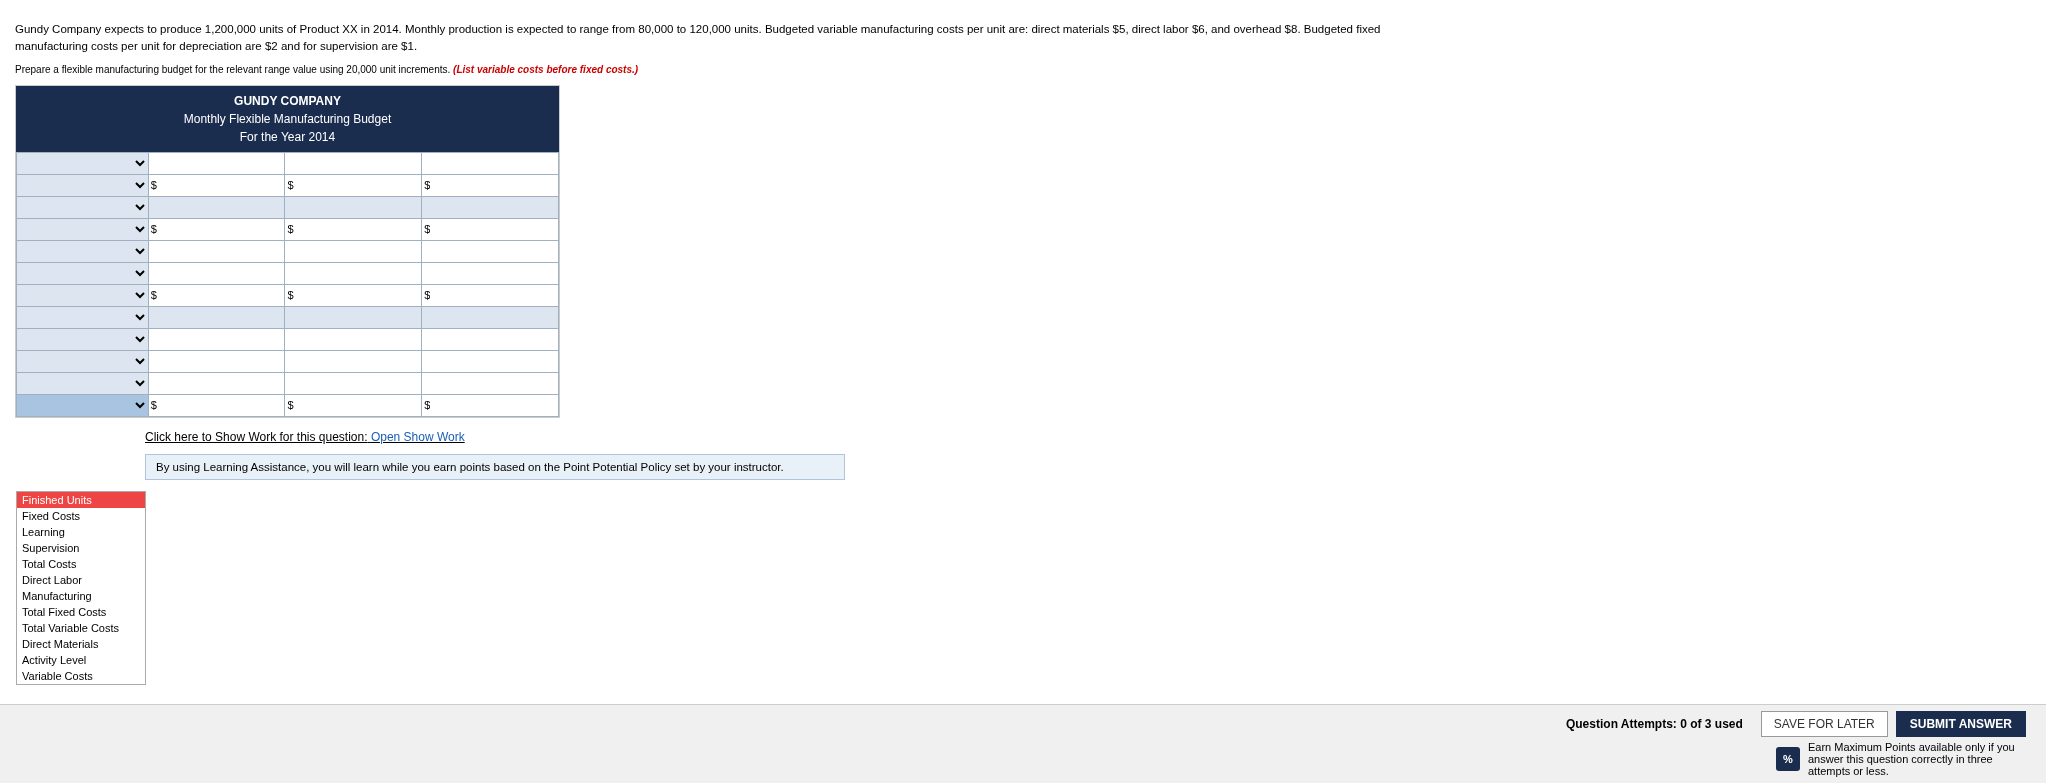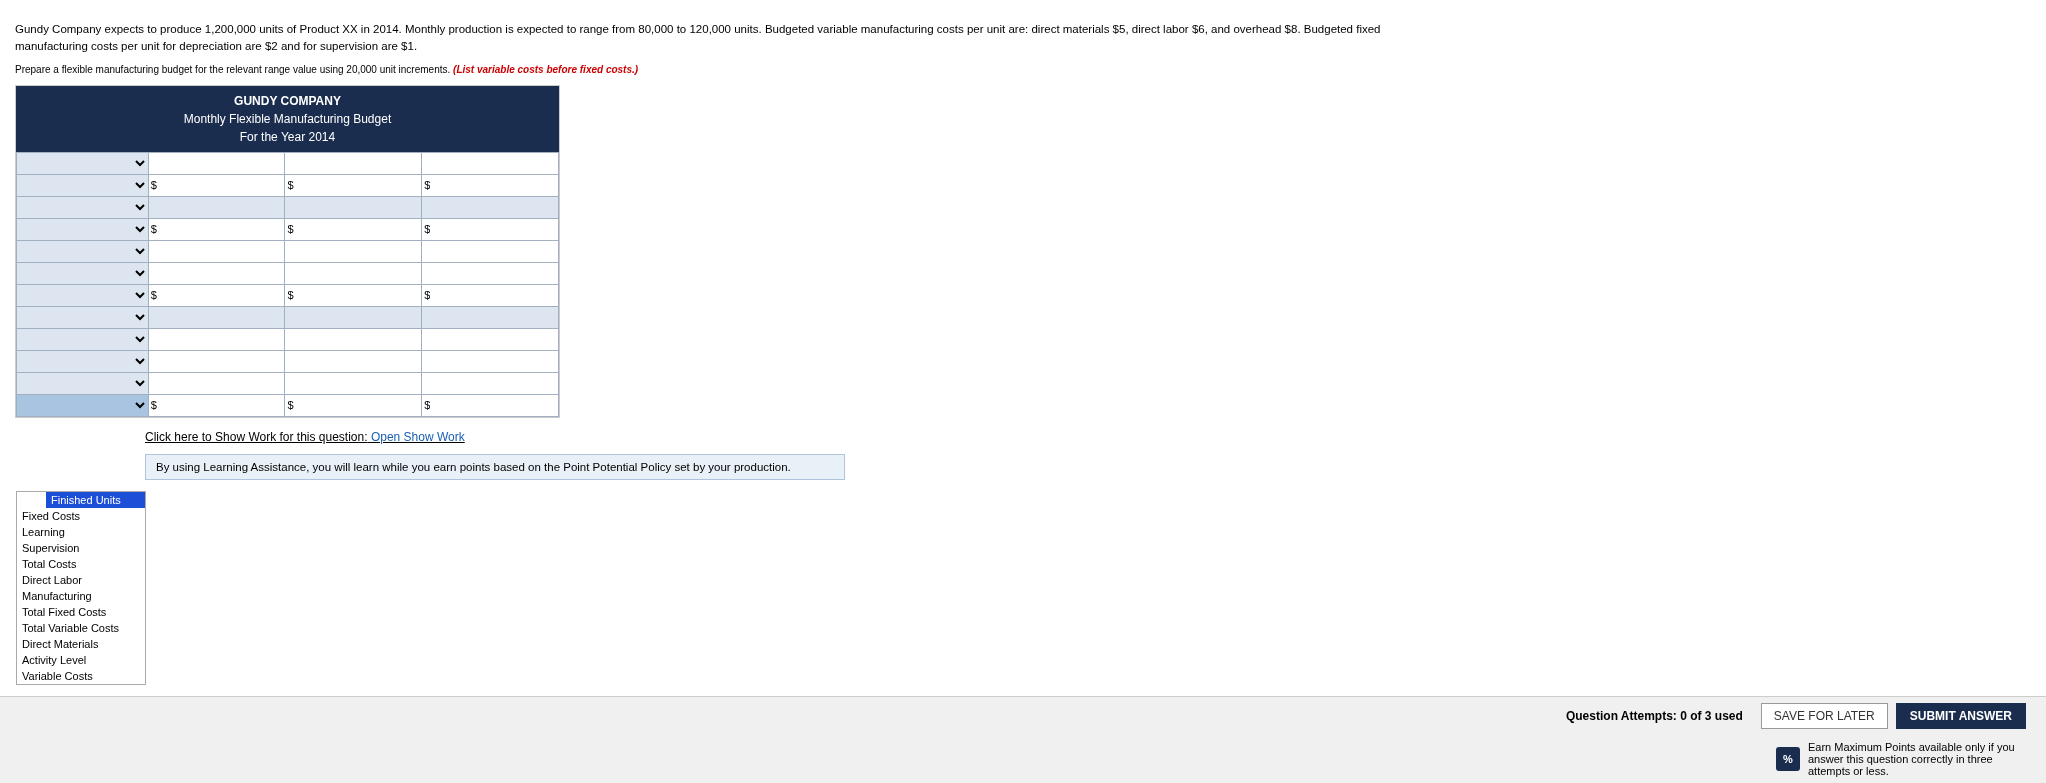--- a/index.html
+++ b/index.html
@@ -179,21 +179,21 @@
       display: flex;
       align-items: center;
       justify-content: center;
       border-radius: 3px;
       flex-shrink: 0;
     }
     .bottom-right {
       display: flex;
       flex-direction: column;
       align-items: flex-end;
-      gap: 12px;
+      gap: 4px;
     }
     .bottom-buttons-row {
       display: flex;
       align-items: center;
       gap: 8px;
     }
     .dropdown-list {
       position: absolute;
       background: #fff;
       border: 1px solid #aaa;
@@ -201,23 +201,22 @@
       top: 405px;
       left: 0px;
       width: 130px;
       font-size: 11px;
     }
     .dropdown-list .dd-item {
       padding: 2px 5px;
       cursor: pointer;
     }
     .dd-item-selected {
-      background: #1d4ed8;
+      background: #ef4444;
       color: #fff;
-      margin-left: 29px;
     }
   </style>
 </head>
 <body>
 
 <div class="page-wrapper">
   <p class="intro-text">Gundy Company expects to produce 1,200,000 units of Product XX in 2014. Monthly production is expected to range from 80,000 to 120,000 units. Budgeted variable manufacturing costs per unit are: direct materials $5, direct labor $6, and overhead $8. Budgeted fixed manufacturing costs per unit for depreciation are $2 and for supervision are $1.</p>
   <p class="prepare-text">
     <span>Prepare a flexible manufacturing budget for the relevant range value using 20,000 unit increments.</span>
     <span class="list-note">(List variable costs before fixed costs.)</span>
@@ -477,21 +476,21 @@
       <div class="dd-item">Variable Costs</div>
     </div>
   </div>
 
   <div class="show-work-area" style="margin-top: 12px; margin-left: 130px;">
     <span>Click here to Show Work for this question:</span>
     <a href="#">Open Show Work</a>
   </div>
 
   <div class="learning-box" style="margin-top: 10px; margin-left: 130px;">
-    <span>By using Learning Assistance, you will learn while you earn points based on the Point Potential Policy set by your production.</span>
+    <span>By using Learning Assistance, you will learn while you earn points based on the Point Potential Policy set by your instructor.</span>
   </div>
 </div>
 
 <div class="bottom-bar">
   <div class="bottom-right">
     <div class="bottom-buttons-row">
       <span class="question-attempts">Question Attempts: 0 of 3 used</span>
       <button class="save-later-btn">SAVE FOR LATER</button>
       <button class="submit-btn">SUBMIT ANSWER</button>
     </div>

